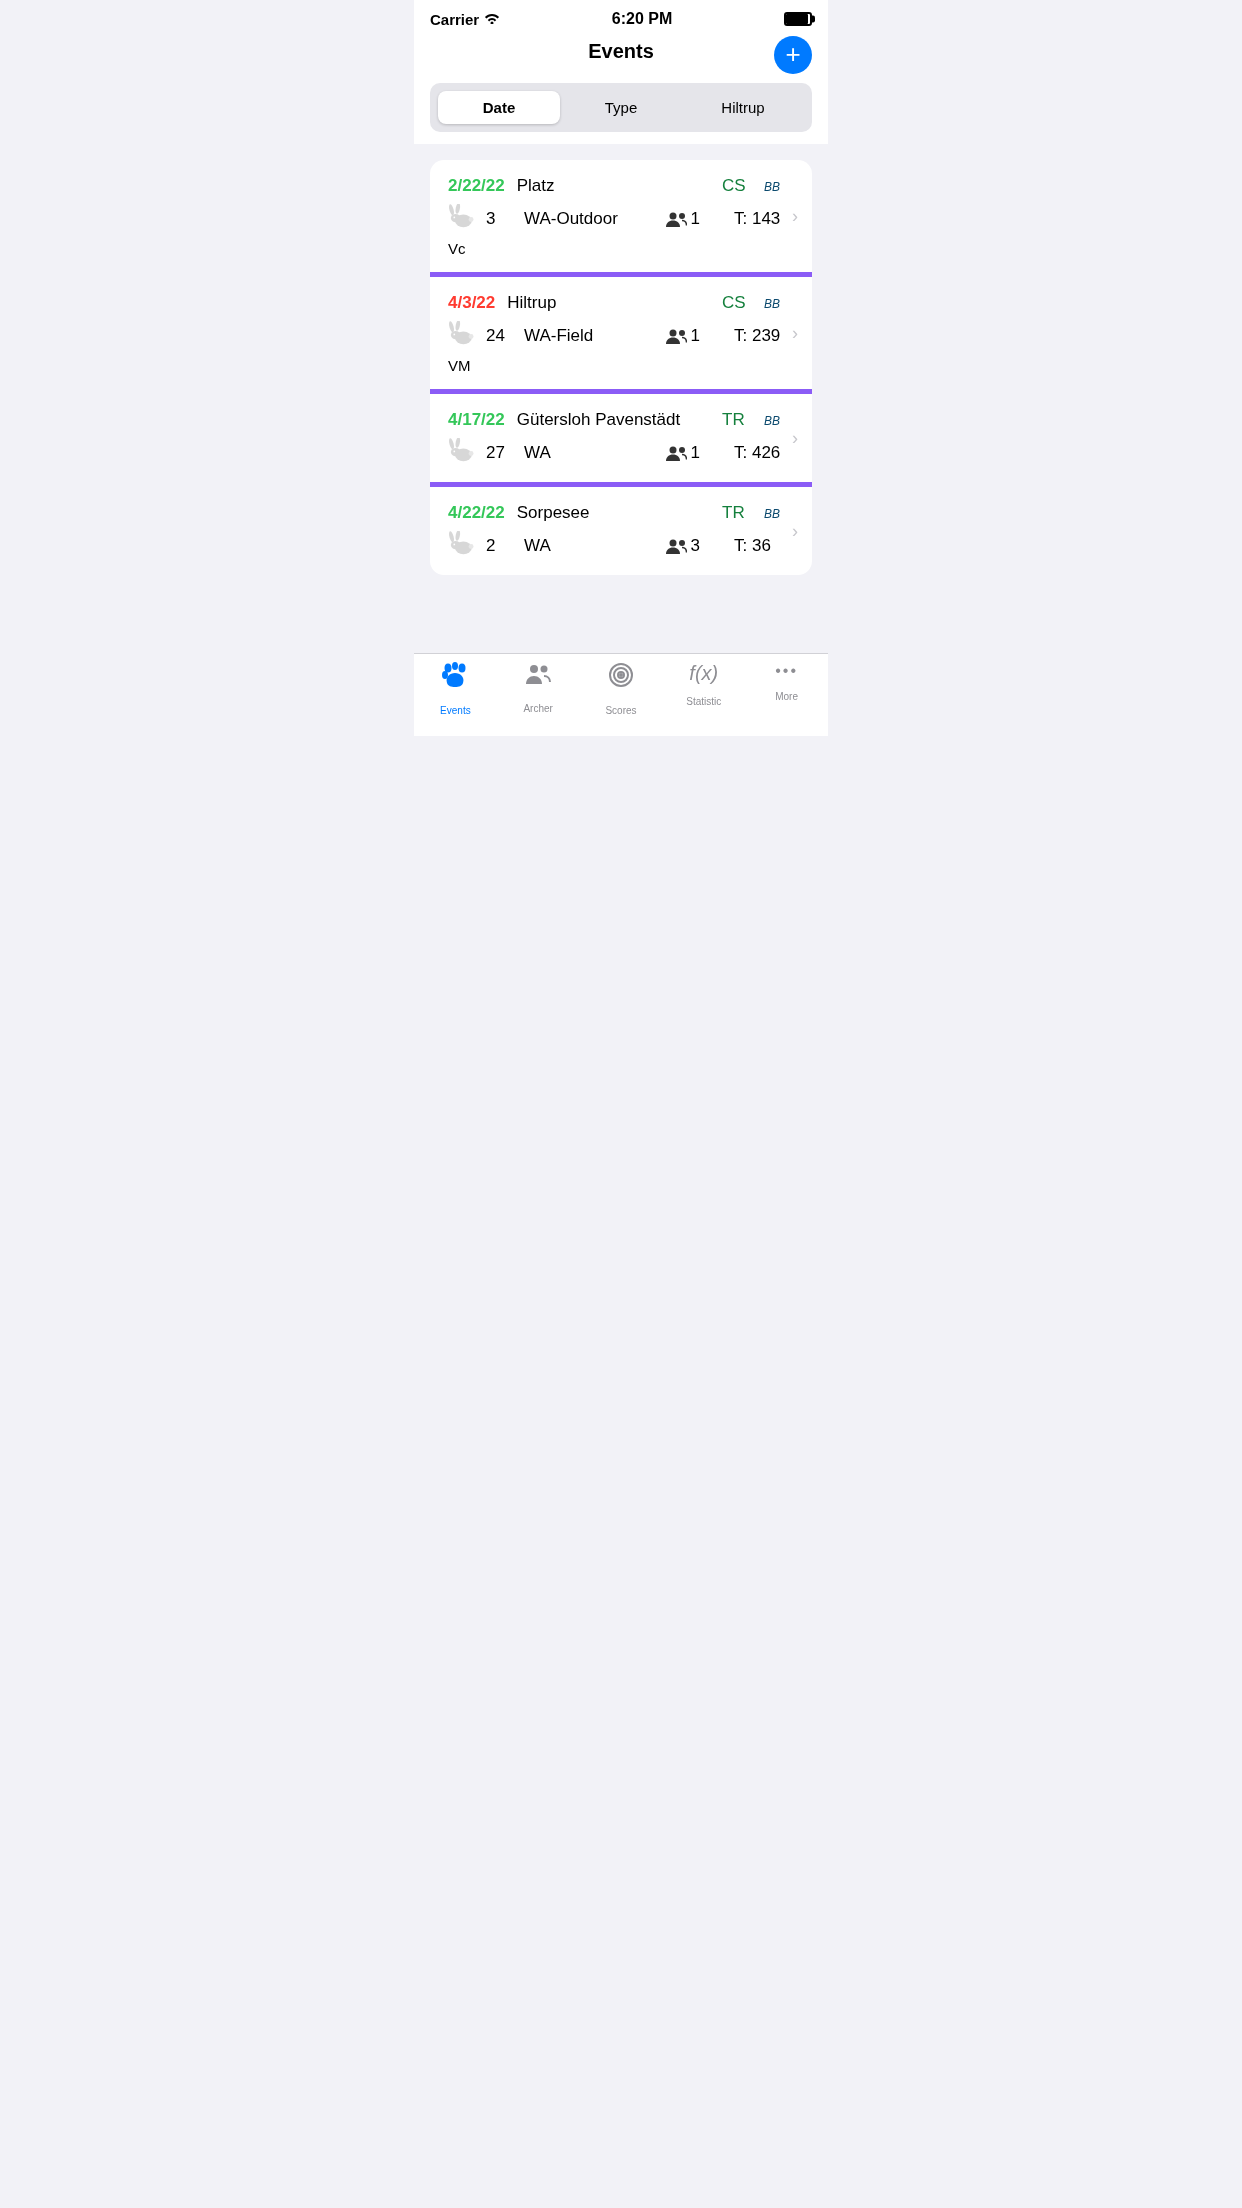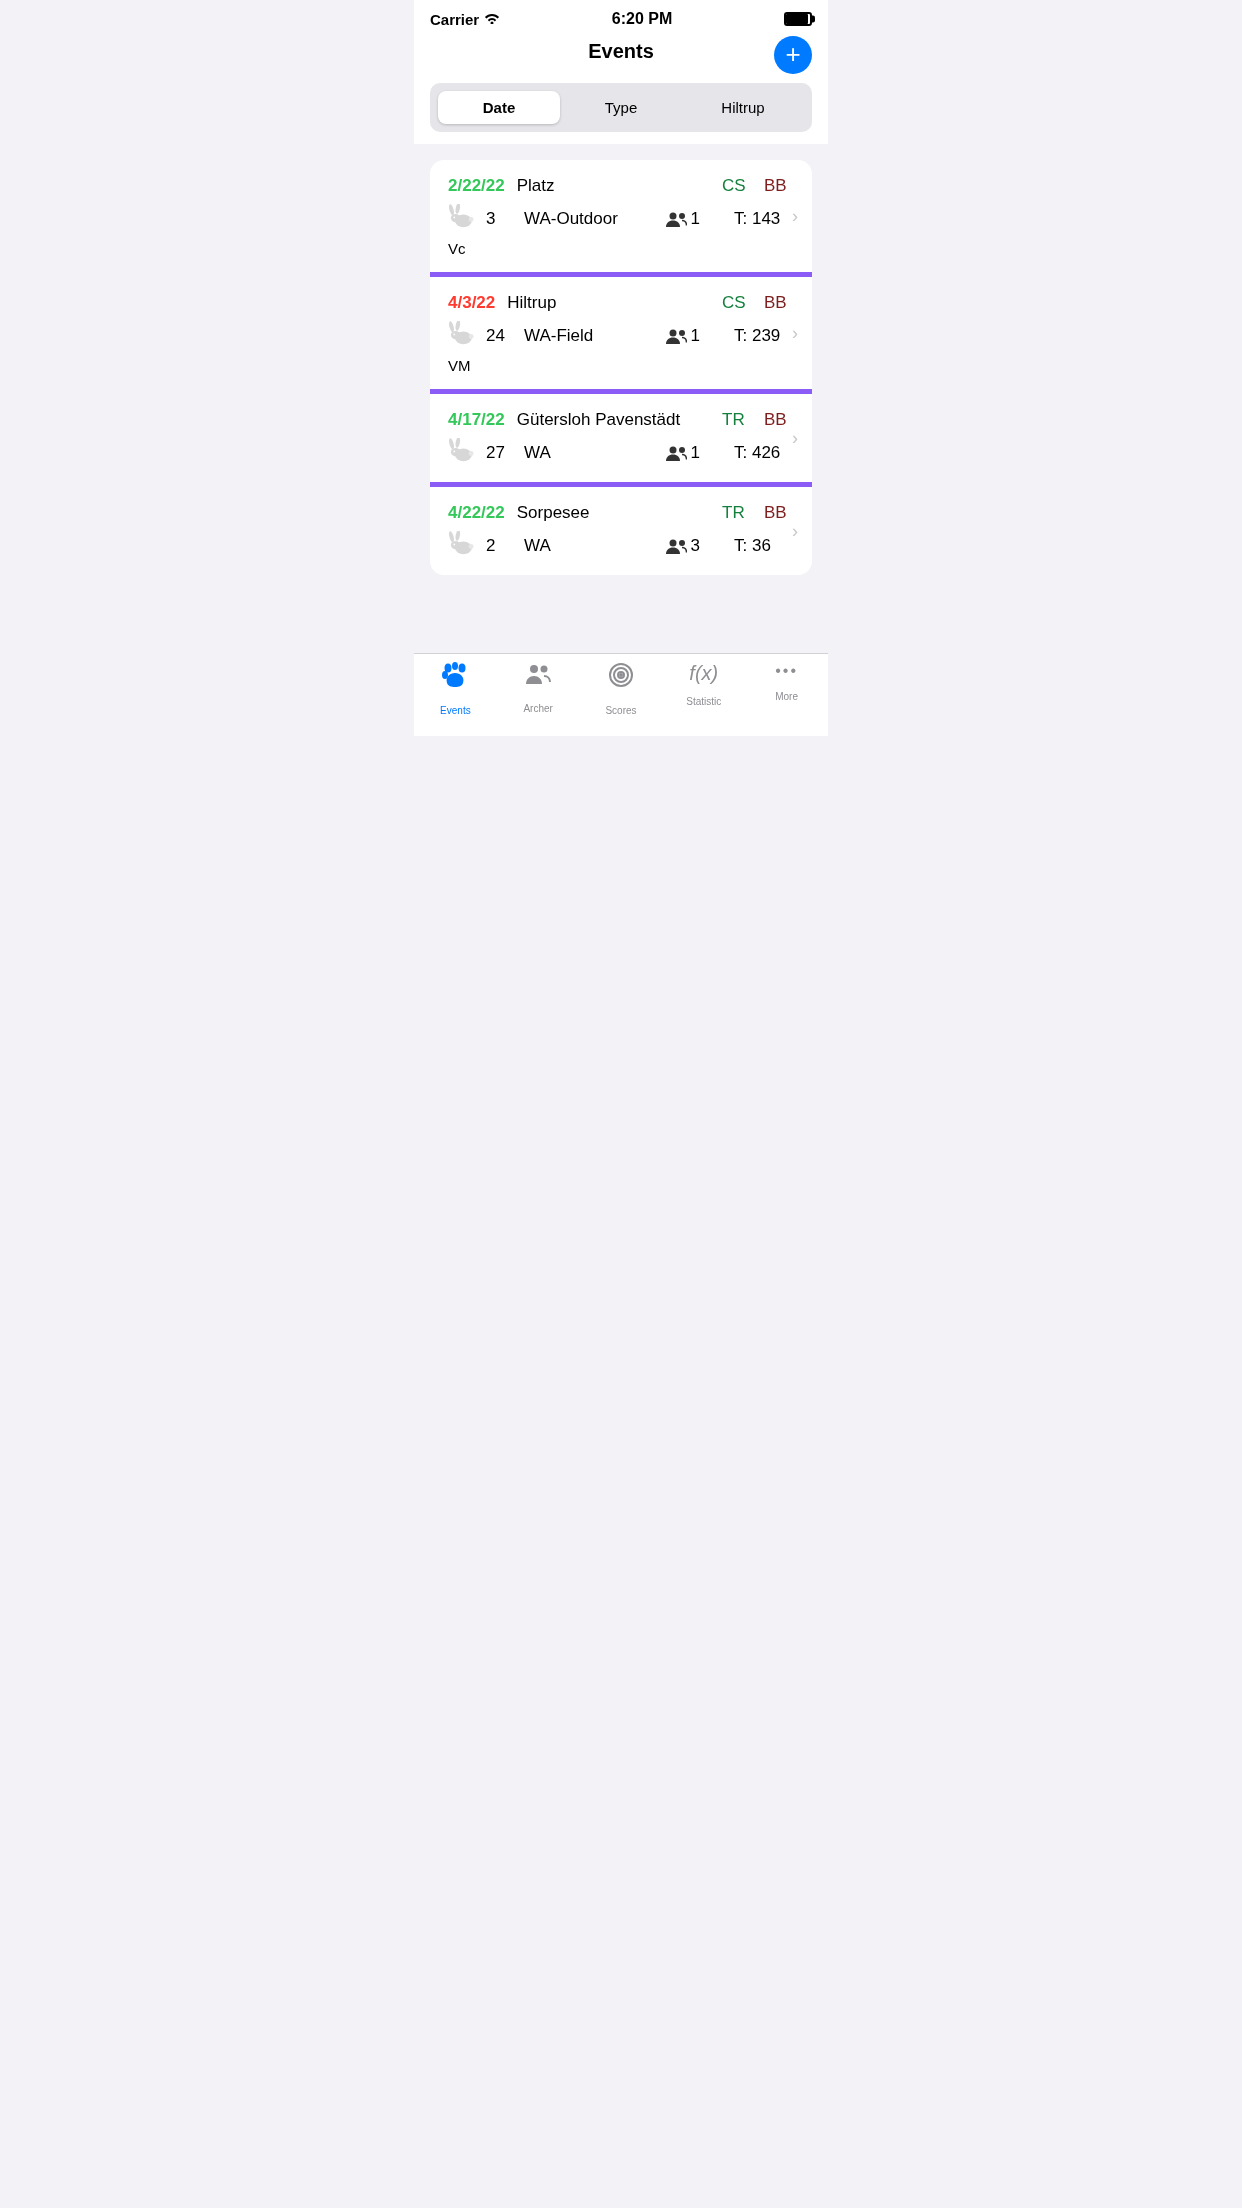--- a/index.html
+++ b/index.html
@@ -168,23 +168,24 @@
       font-weight: 400;
       color: #000;
       flex: 1;
     }
     .event-type {
       font-size: 17px;
       color: #15803d;
       min-width: 30px;
     }
     .event-scoring {
-      font-size: 17px;
-      color: #7f1d1d;
+      font-size: 12px;
+      color: #0c4a6e;
       min-width: 30px;
+      font-style: italic;
     }
 
     .event-row2 {
       display: flex;
       align-items: center;
       gap: 10px;
     }
     .rabbit-icon {
       font-size: 22px;
       opacity: 0.7;

